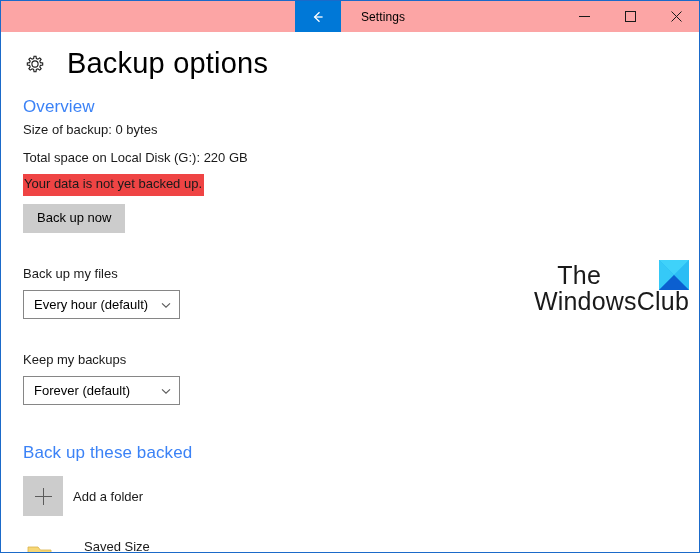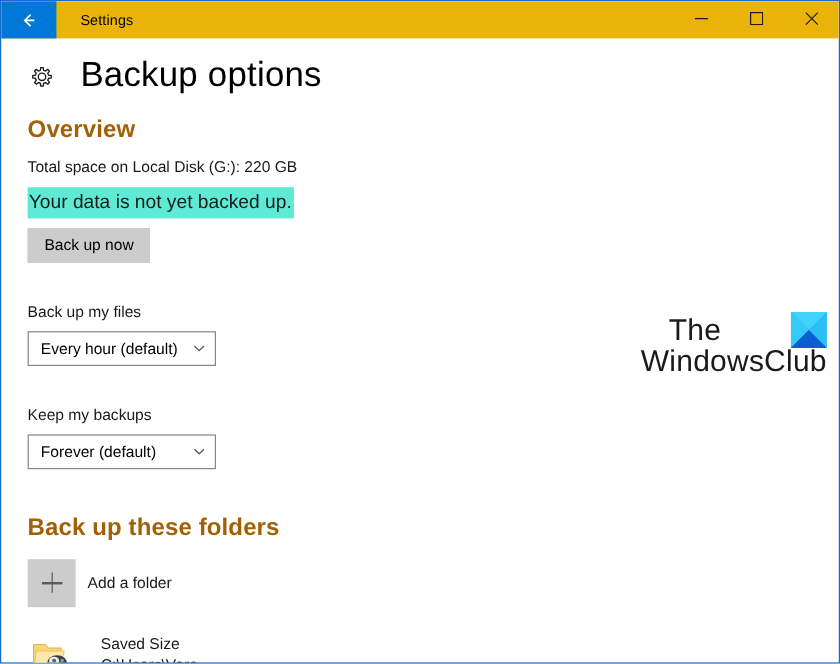--- a/index.html
+++ b/index.html
@@ -20,23 +20,24 @@
     height: 553px;
     box-sizing: border-box;
     border: 1px solid #1b6ac9;
     background: #ffffff;
     overflow: hidden;
   }
   
   .titlebar {
     position: relative;
     height: 31px;
-    background: #eab308;
+    background: #fca5a5;
     display: flex;
     align-items: stretch;
+    justify-content: center;
   }
   .back-btn {
     width: 46px;
     background: #0078d7;
     display: flex;
     align-items: center;
     justify-content: center;
     cursor: pointer;
   }
   .back-btn svg { display:block; }
@@ -88,39 +89,39 @@
     line-height: 1;
   }
 
   
   .content {
     padding-left: 22px;
     padding-top: 18px;
     position: relative;
   }
   .section-h {
-    font-size: 20px;
-    font-weight: 700;
-    color: #a16207;
+    font-size: 17px;
+    font-weight: 400;
+    color: #3b82f6;
     margin: 0 0 3px 0;
     line-height: 1.25;
     letter-spacing: .1px;
   }
   .body-line {
     font-size: 13px;
     color: #1a1a1a;
     line-height: 1.5;
     margin: 0;
   }
   .gap-line { margin-top: 8px; }
   .highlight {
     display: inline-block;
-    background: #5eead4;
+    background: #ef4444;
     padding: 1px 2px 2px 1px;
-    font-size: 16px;
+    font-size: 13px;
     color: #1a1a1a;
     line-height: 1.45;
   }
   .highlight-row { margin-top: 7px; }
 
   .btn {
     margin-top: 8px;
     display: inline-block;
     min-width: 98px;
     padding: 5px 13px 6px 13px;
@@ -301,20 +302,21 @@
           <path d="M12 4.3 L13 4.3 L13.35 6.55 L14.9 7.2 L16.75 5.85 L18.15 7.25 L16.8 9.1 L17.45 10.65 L19.7 11 L19.7 13 L17.45 13.35 L16.8 14.9 L18.15 16.75 L16.75 18.15 L14.9 16.8 L13.35 17.45 L13 19.7 L11 19.7 L10.65 17.45 L9.1 16.8 L7.25 18.15 L5.85 16.75 L7.2 14.9 L6.55 13.35 L4.3 13 L4.3 11 L6.55 10.65 L7.2 9.1 L5.85 7.25 L7.25 5.85 L9.1 7.2 L10.65 6.55 L11 4.3 Z"></path>
         </g>
       </svg>
     </span>
     <div class="page-title">Backup options</div>
   </div>
 
   <div class="content">
 
     <h2 class="section-h">Overview</h2>
+    <p class="body-line">Size of backup: 0 bytes</p>
     <p class="body-line gap-line">Total space on Local Disk (G:): 220 GB</p>
     <div class="highlight-row">
       <span class="highlight">Your data is not yet backed up.</span>
     </div>
 
     <button class="btn">Back up now</button>
 
     
     <div class="field-block">
       <p class="field-label">Back up my files</p>
@@ -335,21 +337,21 @@
         <span class="combo-value">Forever (default)</span>
         <span class="combo-chevron">
           <svg width="12" height="12" viewBox="0 0 12 12">
               <path d="M2 4.3 L6 8.2 L10 4.3" fill="none" stroke="currentColor" stroke-width="1.1"></path>
             </svg>
         </span>
       </div>
     </div>
 
     
-    <h2 class="section-h folders-h">Back up these folders</h2>
+    <h2 class="section-h folders-h">Back up these backed</h2>
 
     <div class="folder-row">
       <div class="add-tile">
         <span class="plus"></span>
       </div>
       <span class="folder-label">Add a folder</span>
     </div>
 
     <div class="folder-row saved-row">
       <div class="folder-icon-wrap">

